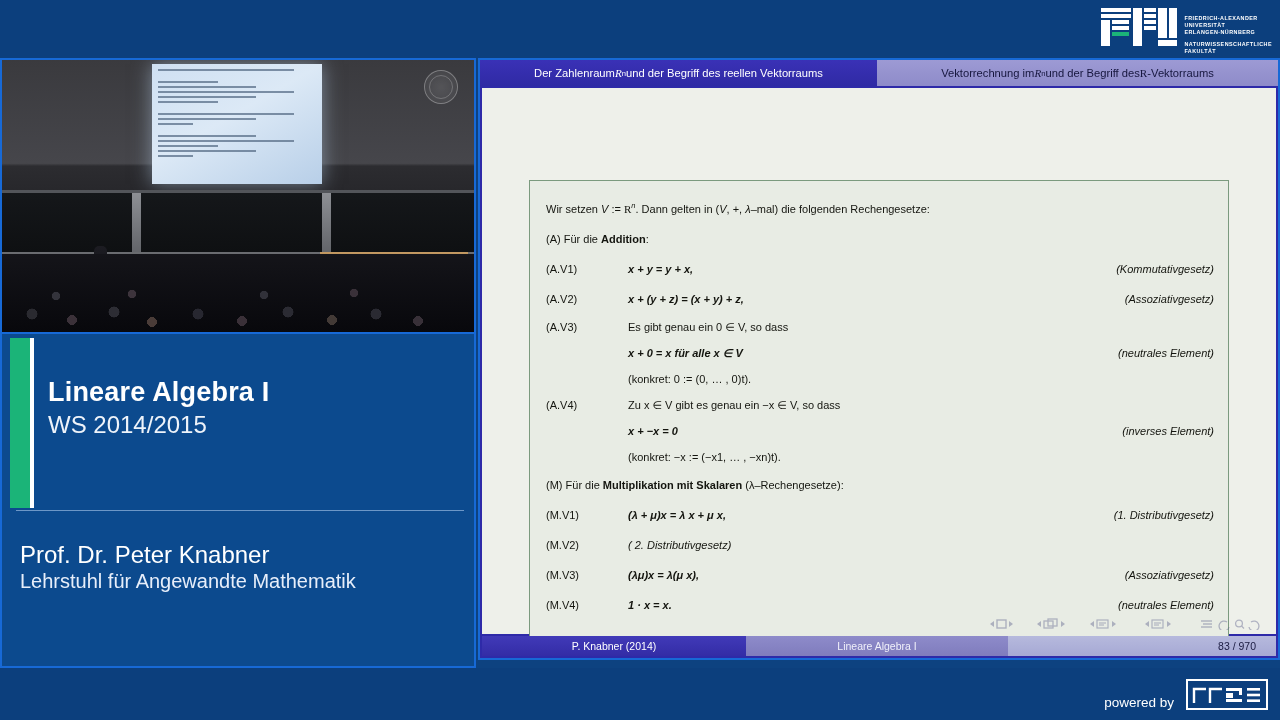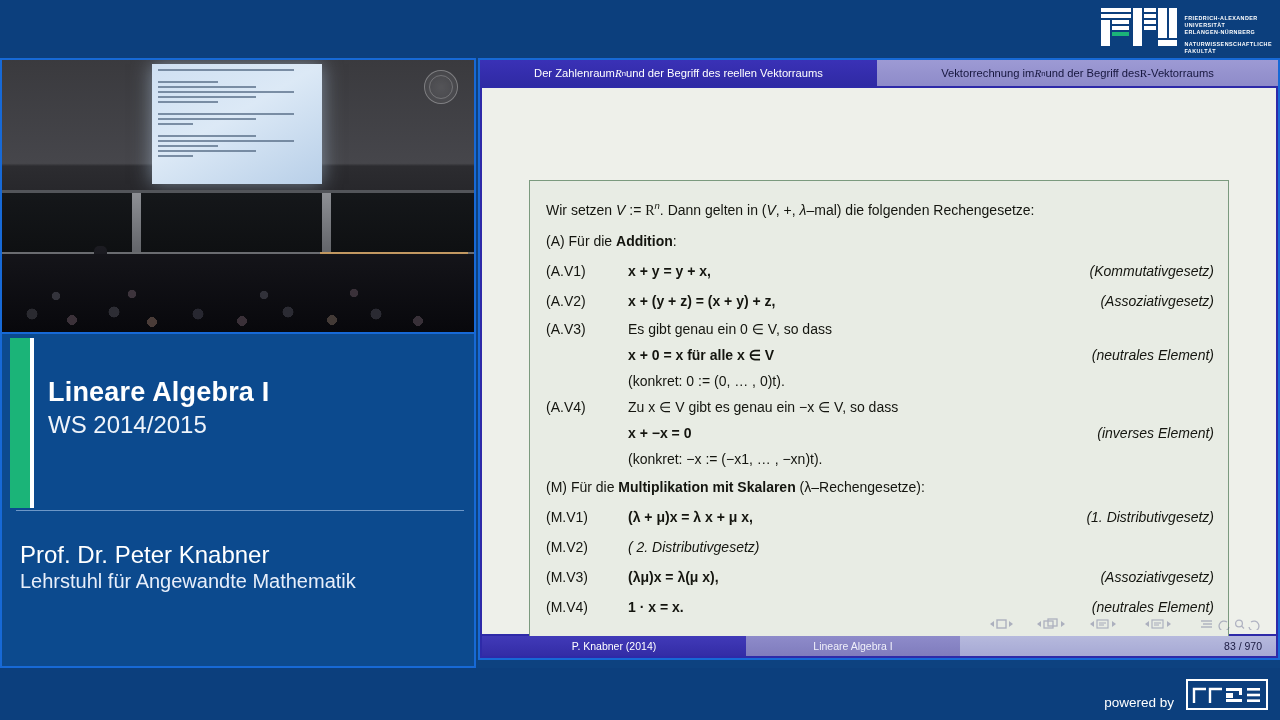--- a/index.html
+++ b/index.html
@@ -150,28 +150,28 @@
   .slide-body {
     position: absolute; left: 2px; top: 28px; right: 2px; bottom: 24px;
     background: #eef0ea;
   }
   .thmbox {
     position: absolute; left: 47px; top: 92px; width: 700px; height: 462px;
     border: 1px solid #7b9a7e; background: #e8ece4;
     padding: 10px 14px 10px 16px;
   }
   .ln {
-    color: #14150f; font-size: 14px; line-height: 30px;
+    color: #14150f; font-size: 11px; line-height: 30px;
     font-family: "Liberation Sans", sans-serif; white-space: nowrap;
   }
   .ln.tight { line-height: 26px; }
   .it { font-style: italic; }
   .bd { font-weight: bold; }
   .mv { font-style: italic; }
-  .bi { font-weight: bold; }
+  .bi { font-weight: bold; font-style: italic; }
   .row { display: flex; align-items: baseline; }
   .tag { width: 82px; flex: none; }
   .eq { flex: 1; }
   .law { flex: none; font-style: italic; }
   .indent { padding-left: 82px; }
   sup { font-size: .68em; vertical-align: super; }
 
   .navsyms {
     position: absolute; right: 16px; bottom: 4px;
     display: flex; align-items: center; gap: 3px;
@@ -185,23 +185,23 @@
   }
   .foot-a {
     width: 264px; background: linear-gradient(#413ab8, #332ca6);
     color: #fff; display: flex; align-items: center; justify-content: center;
   }
   .foot-b {
     flex: 1; background: linear-gradient(#8e8bca, #7f7cbd);
     color: #f0f0fa; display: flex; align-items: center; justify-content: center;
   }
   .foot-c {
-    width: 316px; background: linear-gradient(#b6b9dd, #a6a9d4);
+    width: 268px; background: linear-gradient(#b6b9dd, #a6a9d4);
     color: #1a1a40; display: flex; align-items: center; justify-content: flex-end;
-    padding-right: 14px;
+    padding-right: 20px;
   }
 
   
   .bottombar {
     position: absolute; left: 0; bottom: 0; width: 1280px; height: 52px;
     background: #0c3f7d;
   }
   .powered {
     position: absolute; right: 12px; top: 11px;
     display: flex; align-items: flex-end; gap: 12px;

